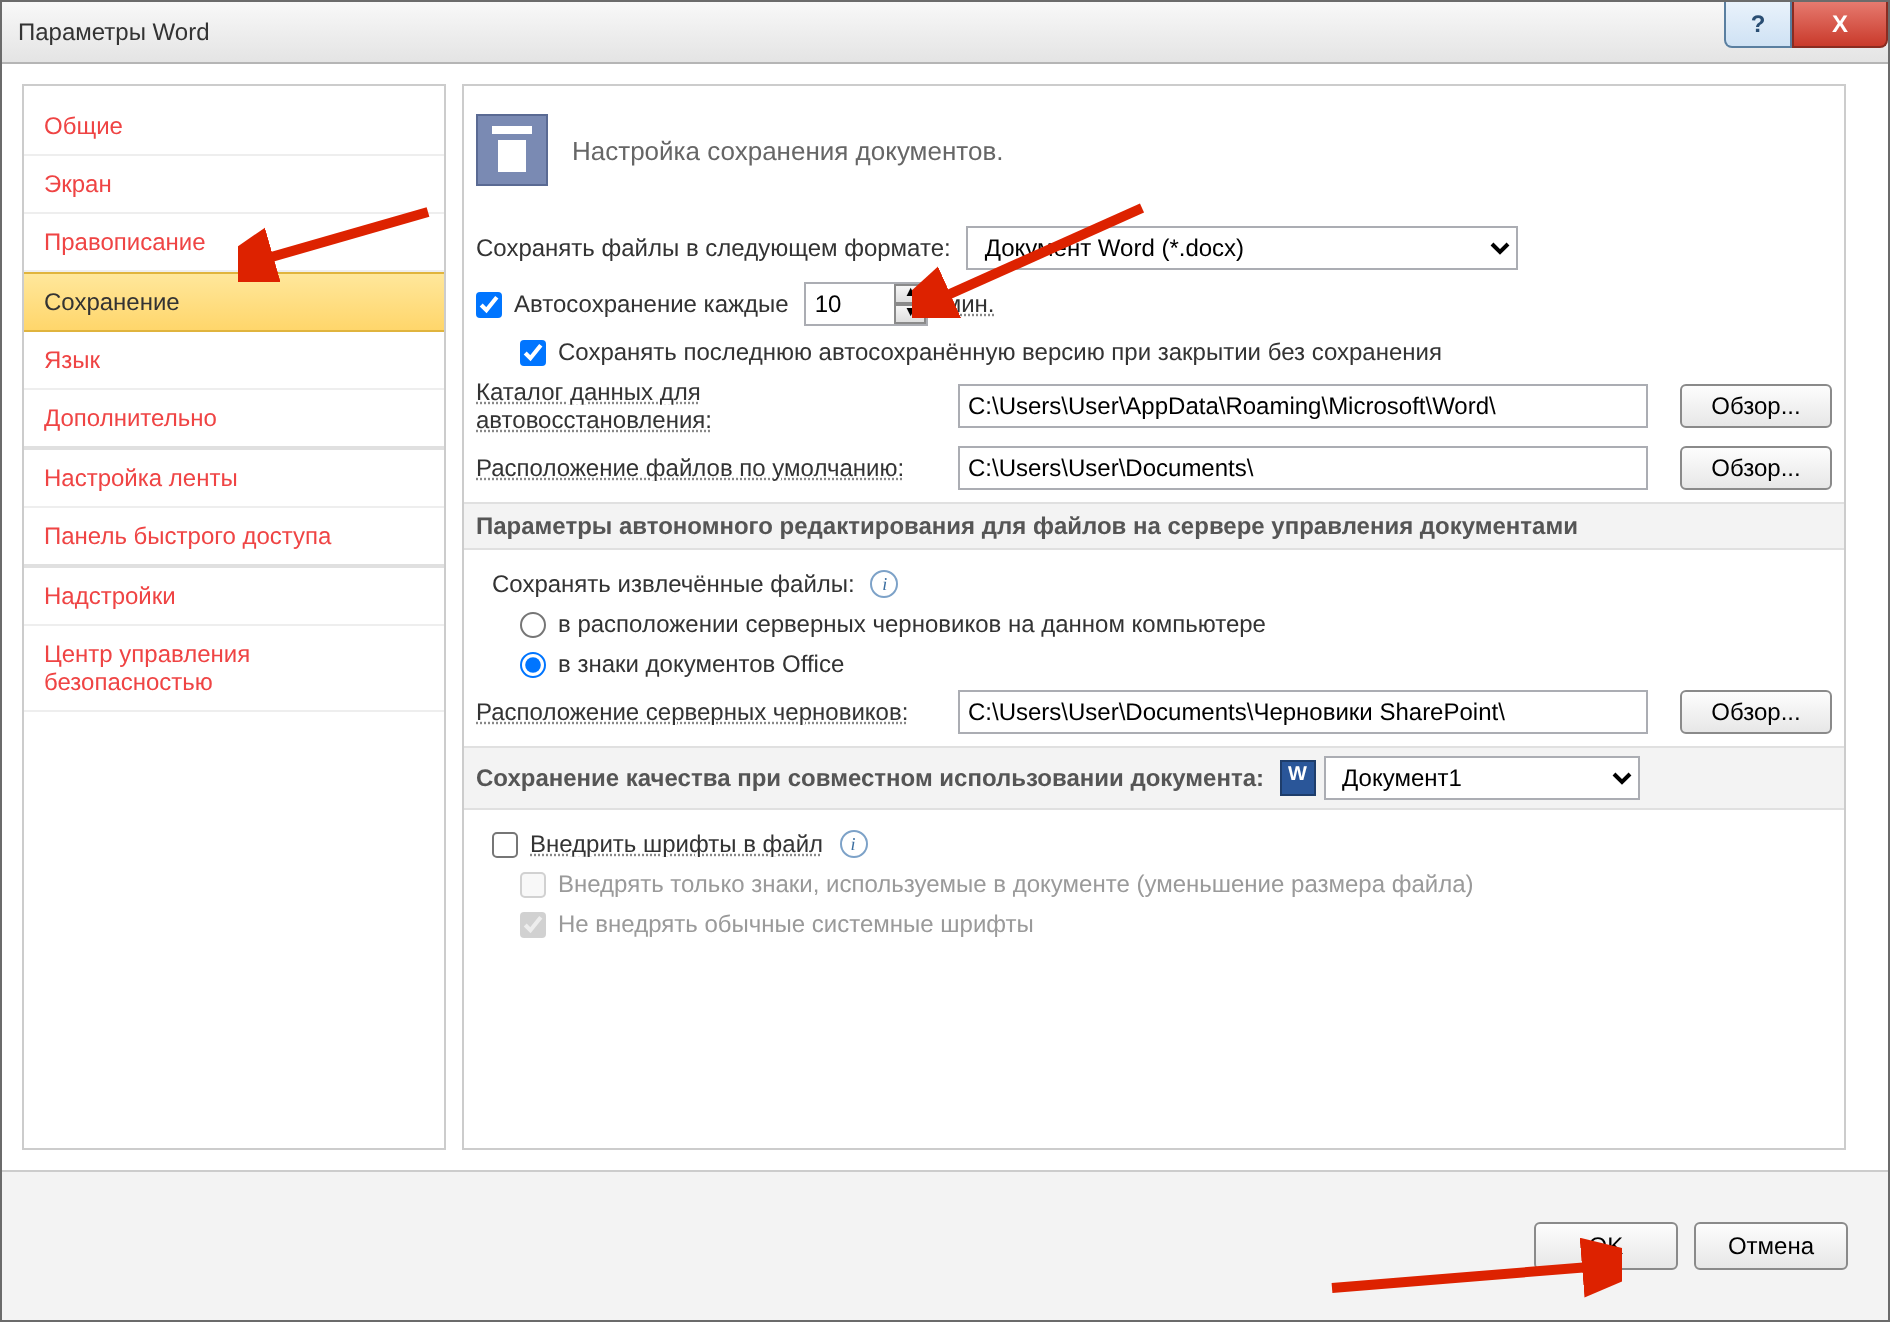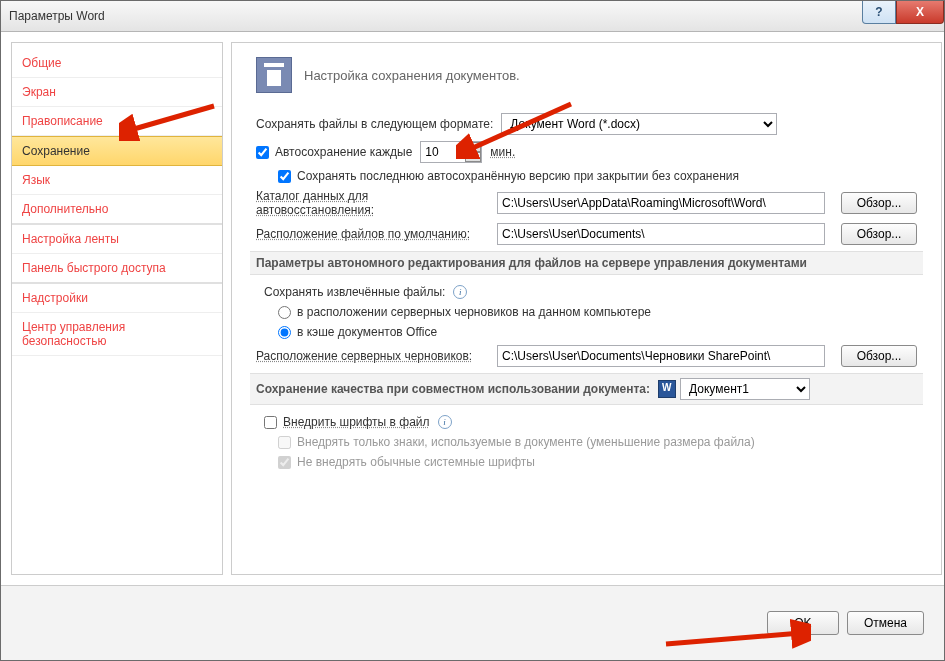--- a/index.html
+++ b/index.html
@@ -9,21 +9,21 @@
 .winbtns{position:absolute;right:0;top:0;display:flex;height:22px;}
 .winbtn{width:32px;height:22px;border:1px solid #5a7fa0;border-top:none;display:flex;align-items:center;justify-content:center;font-size:12px;font-weight:bold;background:linear-gradient(#e9f2fb,#cfe2f4);color:#2a4e73;cursor:pointer;}
 .winbtn.help{border-radius:0 0 0 4px;}
 .winbtn.close{background:linear-gradient(#e67a6f,#c93a2b);color:#fff;border-color:#8a2c21;border-radius:0 0 4px 0;width:46px;}
 .winbtn span{display:block;}
 .body{flex:1;display:flex;padding:10px 0 10px 10px;gap:8px;overflow:hidden;}
 .sidebar{width:210px;border:1px solid #ccc;background:#fff;padding:6px 0;}
 .navitem{padding:7px 10px;border-bottom:1px solid #eee;color:#ef4444;cursor:pointer;}
 .navitem.selected{background:linear-gradient(#ffe79b,#ffd66b);color:#333;border:1px solid #e0b43d;border-left:none;border-right:none;}
 .navitem.group-end{border-bottom:2px solid #e0e0e0;}
-.main{flex:1;border:1px solid #ccc;background:#fff;padding:8px 24px;overflow:auto;margin-right:2px;position:relative;}
+.main{flex:1;border:1px solid #ccc;background:#fff;padding:8px 6px;overflow:auto;margin-right:21px;position:relative;}
 .header{display:flex;align-items:center;gap:12px;padding:6px 0 14px 0;}
 .header .icon{width:34px;height:34px;background:#7a8ab3;border:1px solid #5a6a93;position:relative;}
 .header .icon:before{content:"";position:absolute;left:7px;top:5px;width:20px;height:4px;background:#fff;}
 .header .icon:after{content:"";position:absolute;left:10px;top:12px;width:14px;height:16px;background:#fff;}
 .header .htxt{color:#666;font-size:13px;}
 .section-title{background:#f3f3f3;border-top:1px solid #e0e0e0;border-bottom:1px solid #e0e0e0;padding:4px 6px;color:#555;font-weight:bold;margin:6px -6px 10px -6px;}
 .section-title.with-doc{display:flex;align-items:center;gap:8px;}
 .row{display:flex;align-items:center;gap:8px;margin:6px 0;flex-wrap:wrap;}
 .row .lbl{min-width:0;}
 .row.indent{padding-left:22px;}
@@ -140,35 +140,35 @@
       </div>
       <div class="row indent">
         <label class="chk">
           <input type="radio" name="ext" style="">
           <span>в расположении серверных черновиков на данном компьютере</span>
         </label>
       </div>
       <div class="row indent">
         <label class="chk">
           <input type="radio" name="ext" checked="" style="">
-          <span>в кэше документов Office</span>
+          <span>в знаки документов Office</span>
         </label>
       </div>
 
       <div class="path-row">
         <span class="plabel">Расположение серверных черновиков:</span>
         <input type="text" value="C:\Users\User\Documents\Черновики SharePoint\" style="">
         <button class="btn browse">Обзор...</button>
       </div>
 
       <div class="section-title with-doc">
         <span>Сохранение качества при совместном использовании документа:</span>
         <span class="docselect">
           <span class="wicon"></span>
-          <select style="width:130px">
+          <select style="width:158px">
             <option> Документ1</option>
           </select>
         </span>
       </div>
 
       <div class="row" style="padding-left:8px">
         <label class="chk">
           <input type="checkbox" style="">
           <span style="text-decoration:underline dotted #888;">Внедрить шрифты в файл</span>
         </label>

